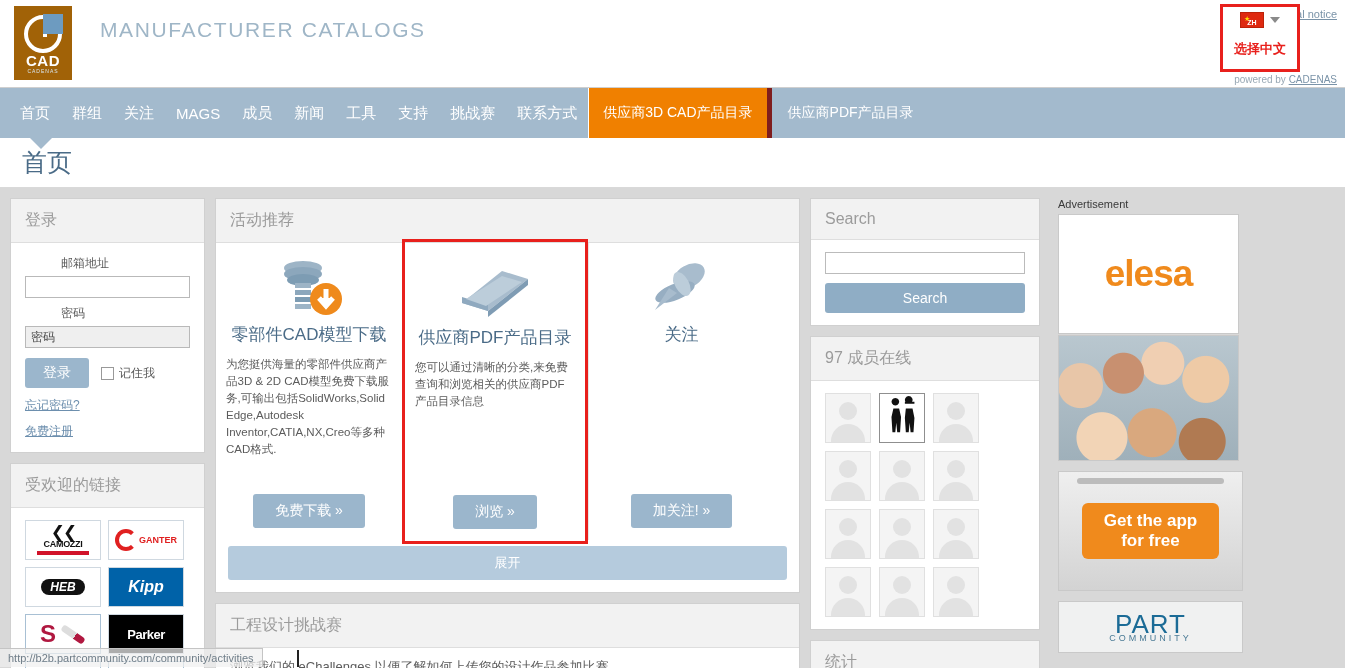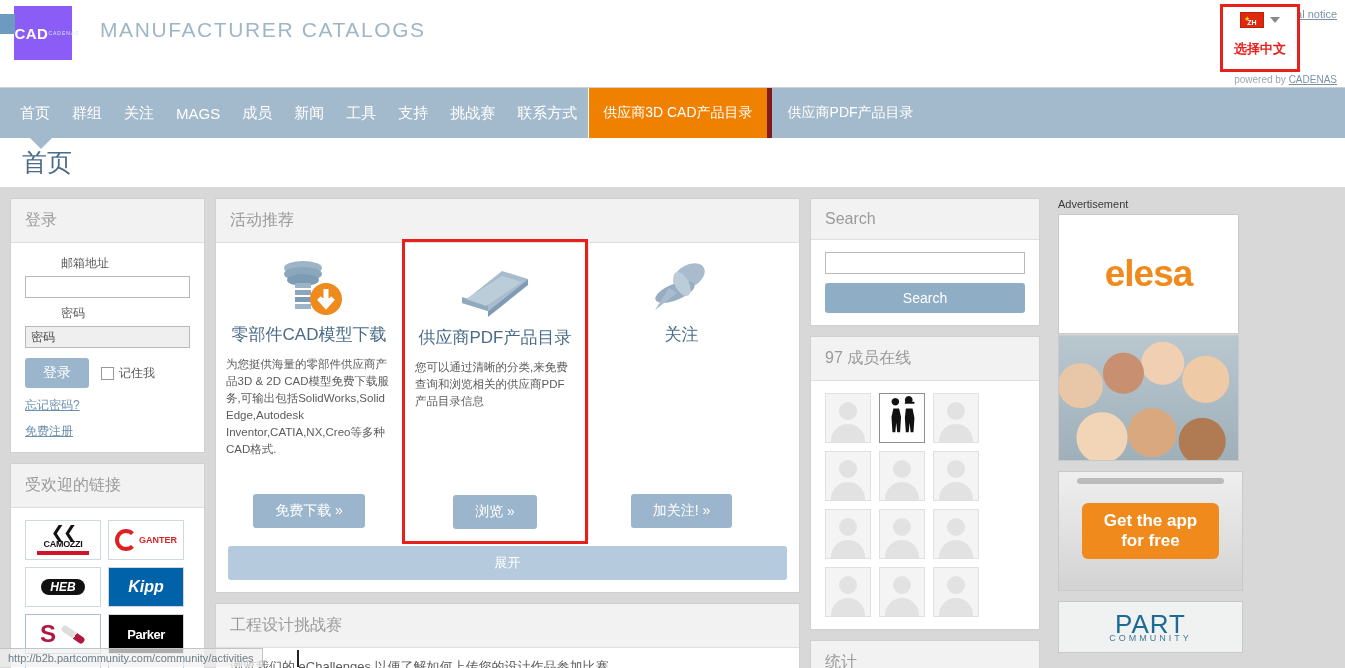--- a/index.html
+++ b/index.html
@@ -12,23 +12,23 @@
 
   
   .header {
     position: relative;
     height: 88px;
     background: #ffffff;
     border-bottom: 1px solid #cfcfcf;
   }
   .logo-block { position: absolute; left: 14px; top: 6px; }
   .logo-square {
-    width: 58px; height: 54px;
-    background: #8b5cf6;
-    display: flex; flex-direction: row;
+    width: 58px; height: 74px;
+    background: #a16207;
+    display: flex; flex-direction: column;
     align-items: center; justify-content: center;
     position: relative;
   }
   .logo-ring {
     width: 38px; height: 38px;
     border: 4px solid #ffffff;
     border-radius: 50%;
     position: relative;
     margin-top: 2px;
   }

